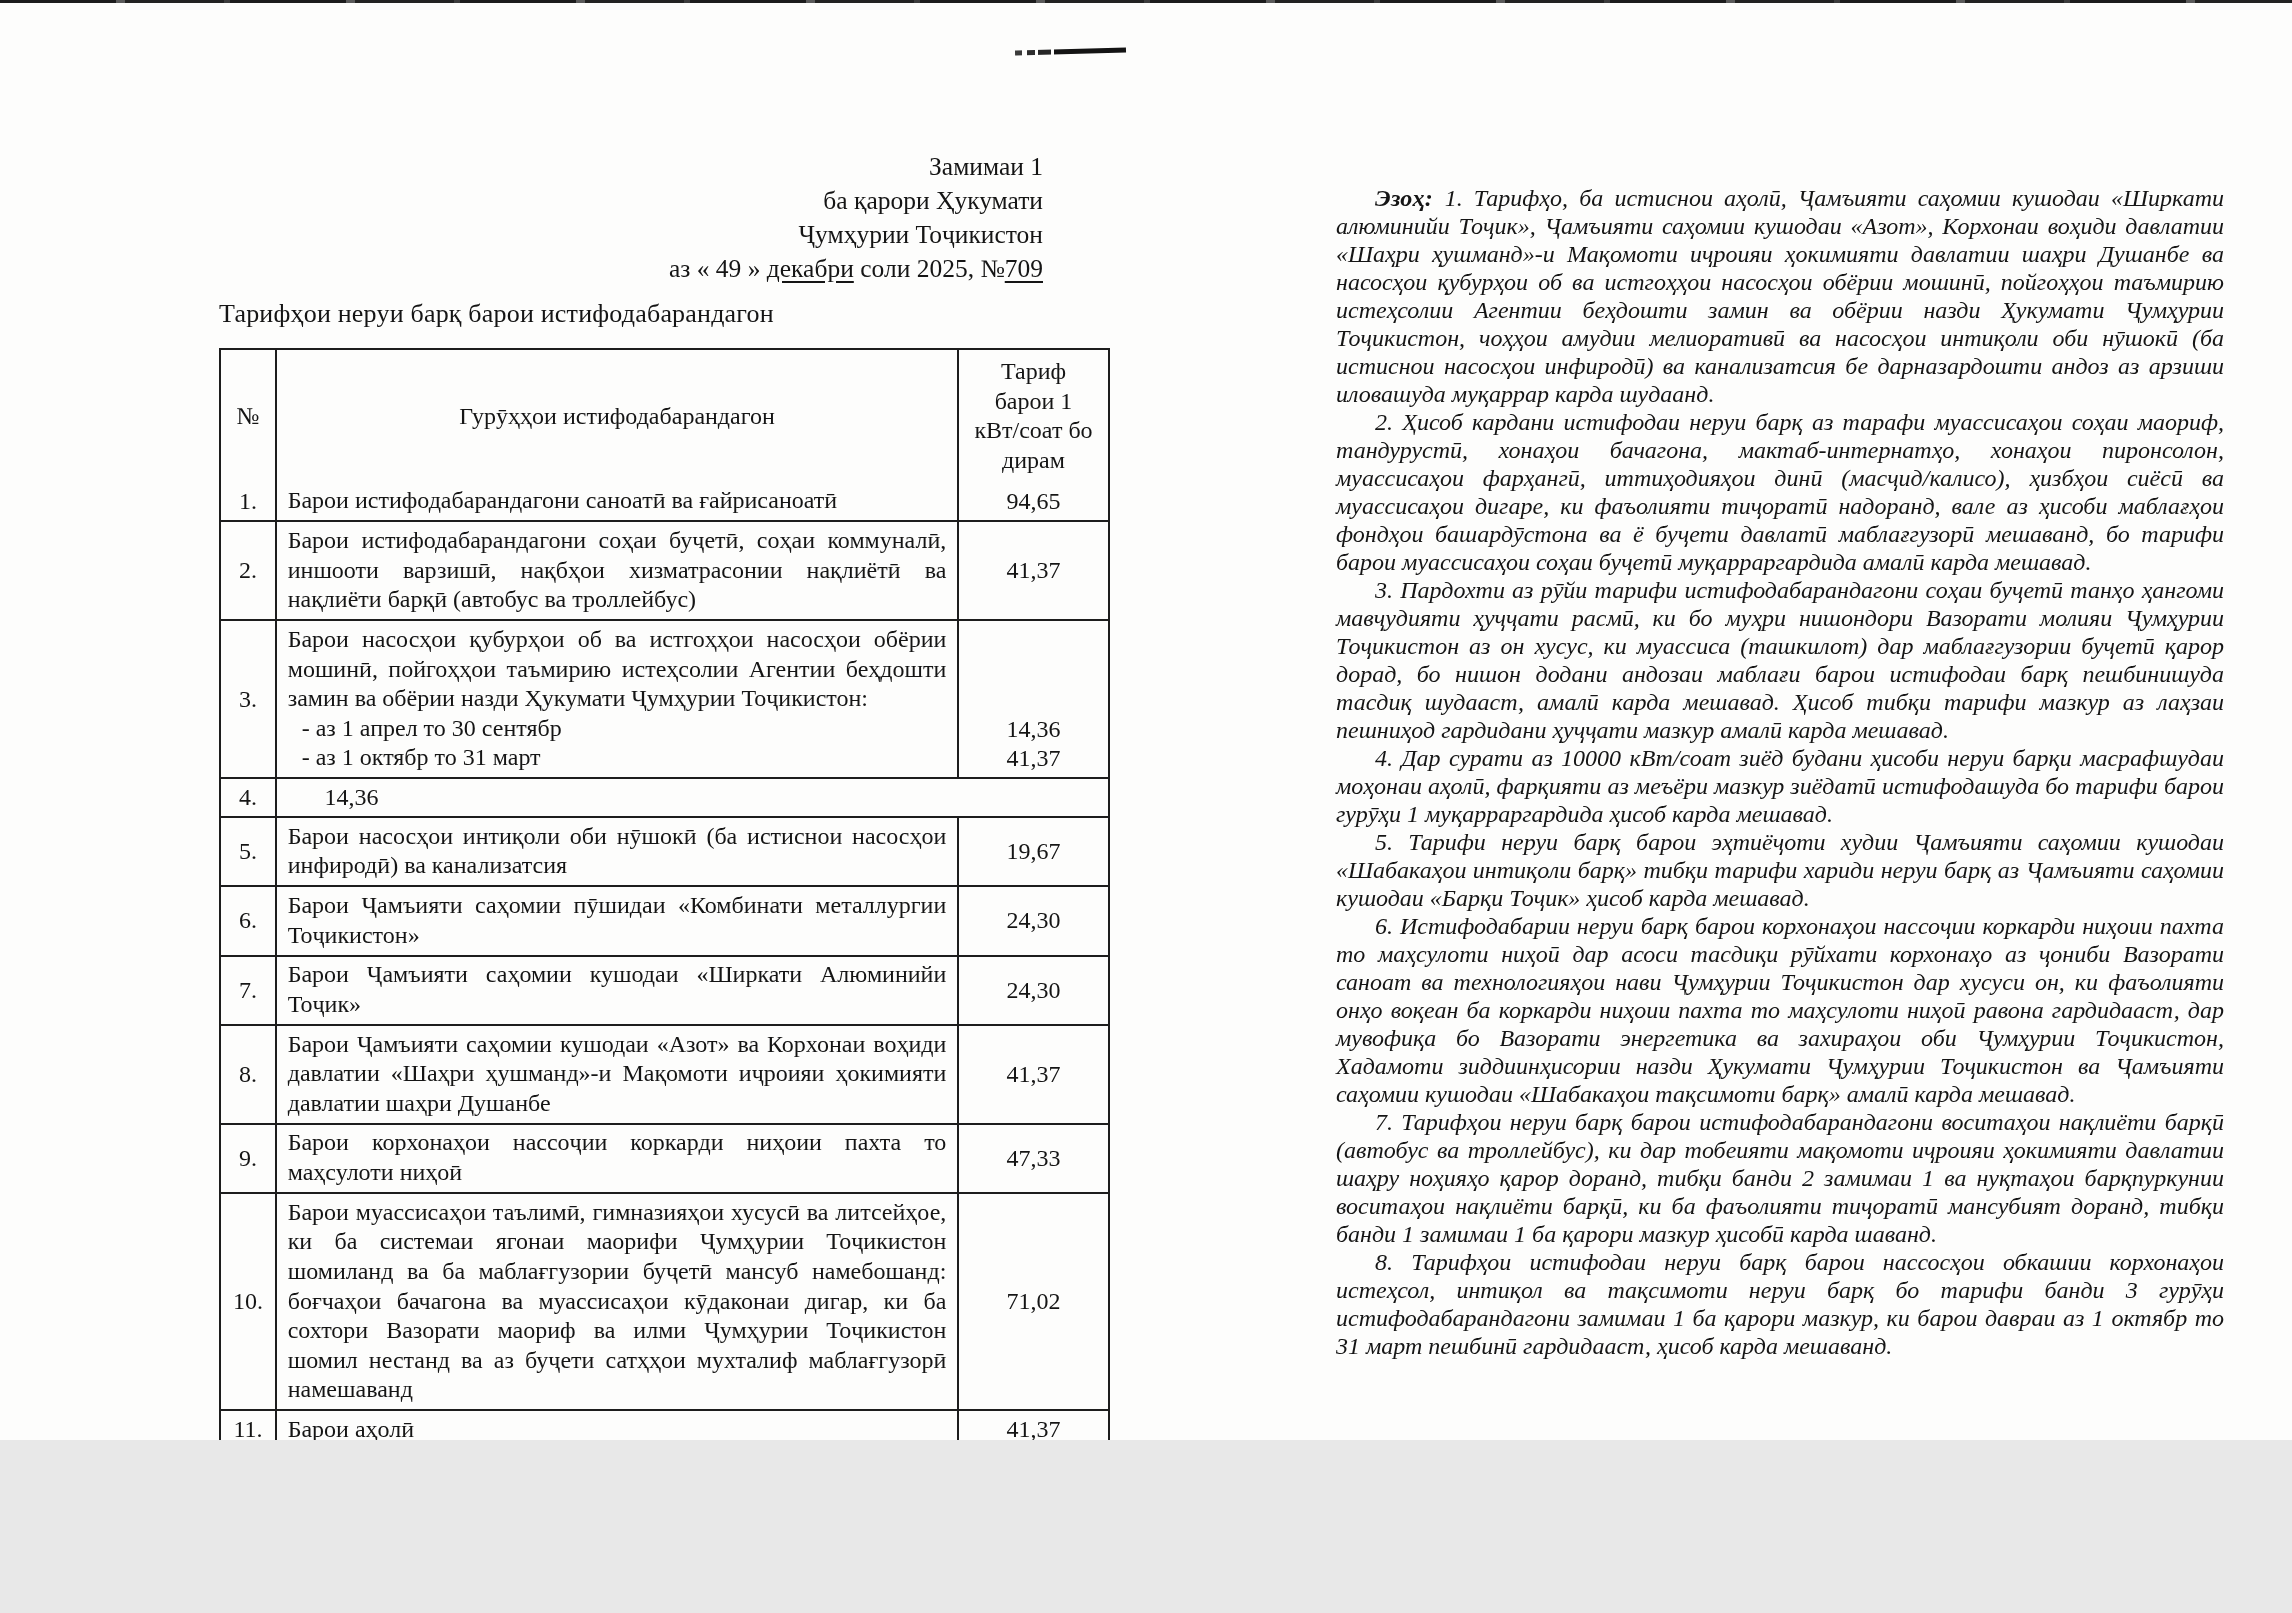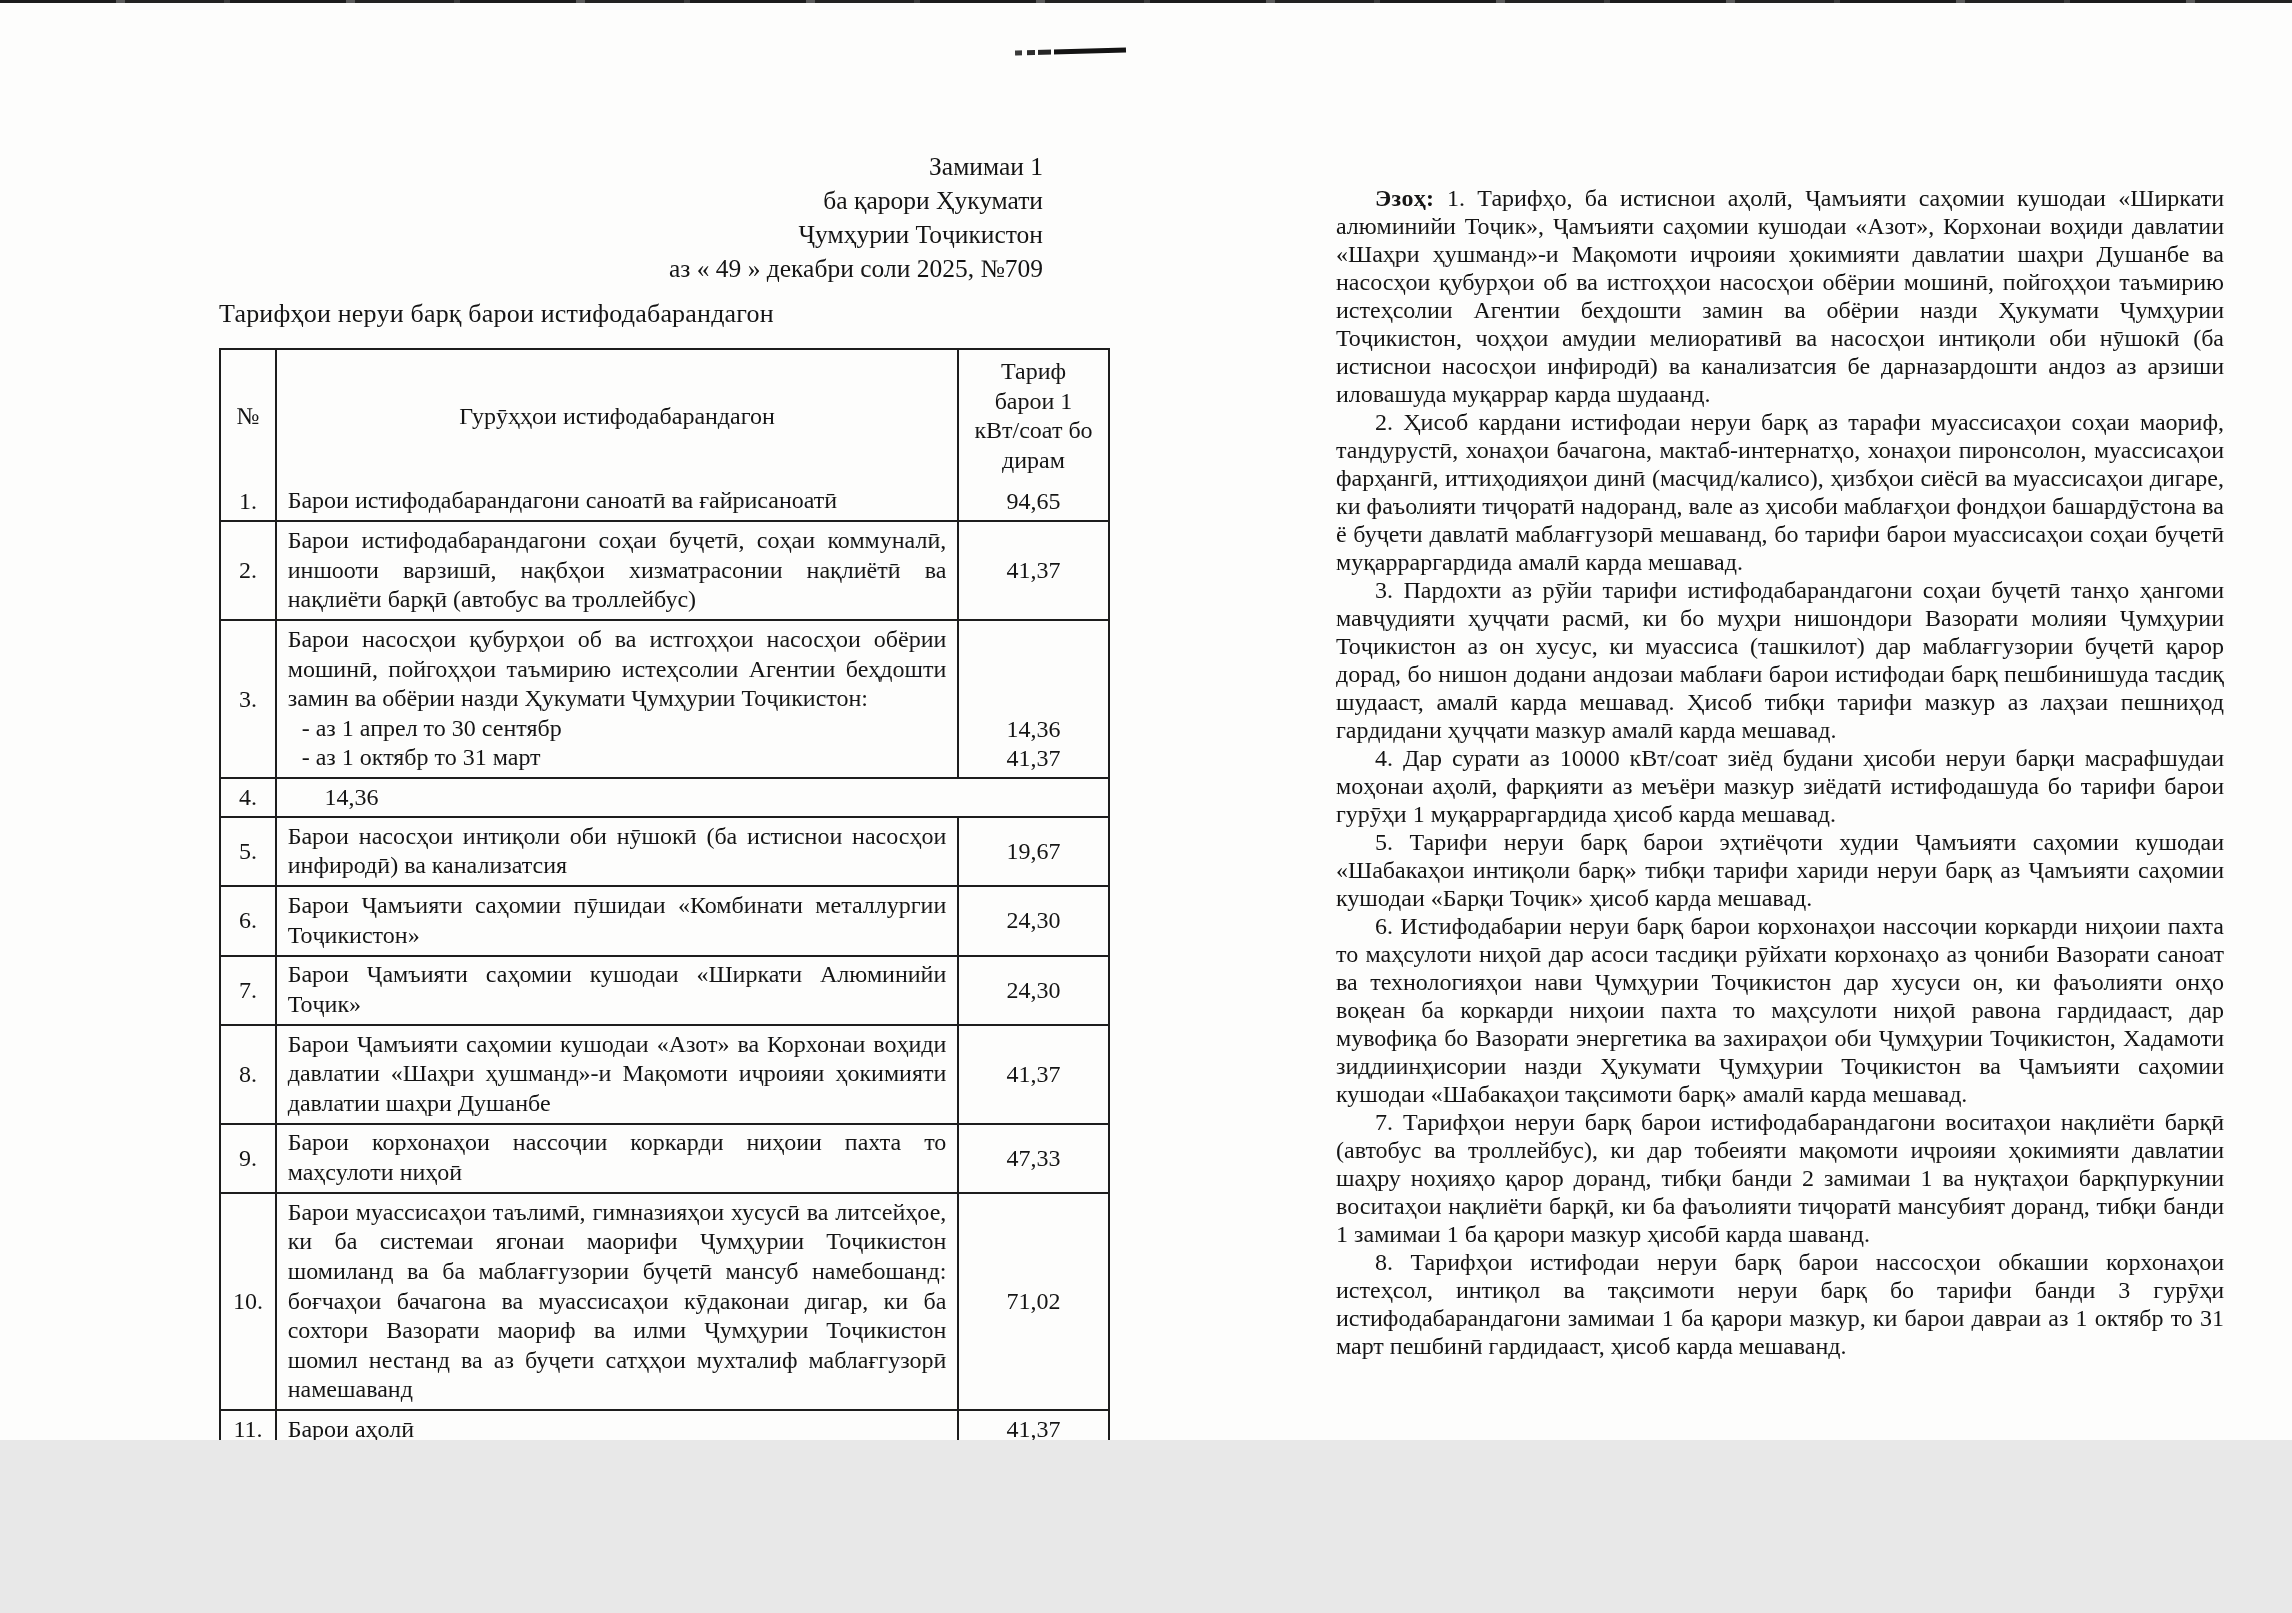--- a/index.html
+++ b/index.html
@@ -15,21 +15,21 @@
     background:repeating-linear-gradient(90deg,#1c1c1c 0 116px,#5a5a5a 116px 125px,#222 125px 224px,#3c3c3c 224px 230px); }
   .artifact-dash { position:absolute; left:1015px; top:49px; width:111px; height:4.5px; transform:rotate(-1.6deg);
     background:linear-gradient(90deg,#3a3a3a 0 7.2px,transparent 7.2px 11.6px,#2e2e2e 11.6px 19.7px,transparent 19.7px 23px,#262626 23px 36px,transparent 36px 39px,#141414 39px 111px); }
   .artifact-bottom { position:absolute; left:0; right:0; top:1602px; height:11.6px;
     background:repeating-linear-gradient(90deg,#141414 0 170px,#3d3d3d 170px 179px,#0f0f0f 179px 363px,#303030 363px 370px); }
   .artifact-left { position:absolute; left:0; top:1516px; width:2.7px; height:98px; background:#1a1a1a; }
 
   
   .appendix { position:absolute; left:627px; top:150px; width:416px;
     text-align:right; font-size:25.5px; line-height:34px; }
-  .appendix .u { text-underline-offset:3.6px; }
+  .appendix .u { text-decoration:underline; text-underline-offset:3.6px; }
 
   
   .table-title { position:absolute; left:219px; top:299px; width:887px;
     text-align:left; font-size:26px; letter-spacing:0.2px; }
 
   
   .ttable { position:absolute; left:219px; top:348px; width:887px;
     border:2.2px solid #1d1d1d; font-size:24px; line-height:29.6px; }
   .trow { display:flex; border-top:2.2px solid #1d1d1d; align-items:stretch; }
   .trow:first-child { border-top:none; }
@@ -41,21 +41,21 @@
   .ctariff { flex:0 0 149px; text-align:center; padding:3.6px 5.4px;
     display:flex; flex-direction:column; justify-content:center; align-items:center; }
   .ctariff.bottom { justify-content:flex-end; }
   .thead .cnum, .thead .ctext { text-align:center; display:flex; align-items:center; justify-content:center; }
   .thead .ctext { padding:12.5px 10.7px; }
   .thead .ctariff { padding:7.2px 12.5px; }
   .subline { text-align:left;margin-left:14px; }
   .subval { line-height:29.6px; }
 
   
-  .notes { position:absolute; left:1336px; top:184px; width:888px; }
+  .notes { position:absolute; left:1336px; top:184px; width:888px;font-style:italic; }
   .note { margin:0; text-indent:39px; text-align:justify;
     font-size:24px; line-height:28px; }
   .note b { letter-spacing:0.3px; }
 </style>
 </head>
 <body>
 
 <div class="page">
 
   <div class="artifact-top"></div>

